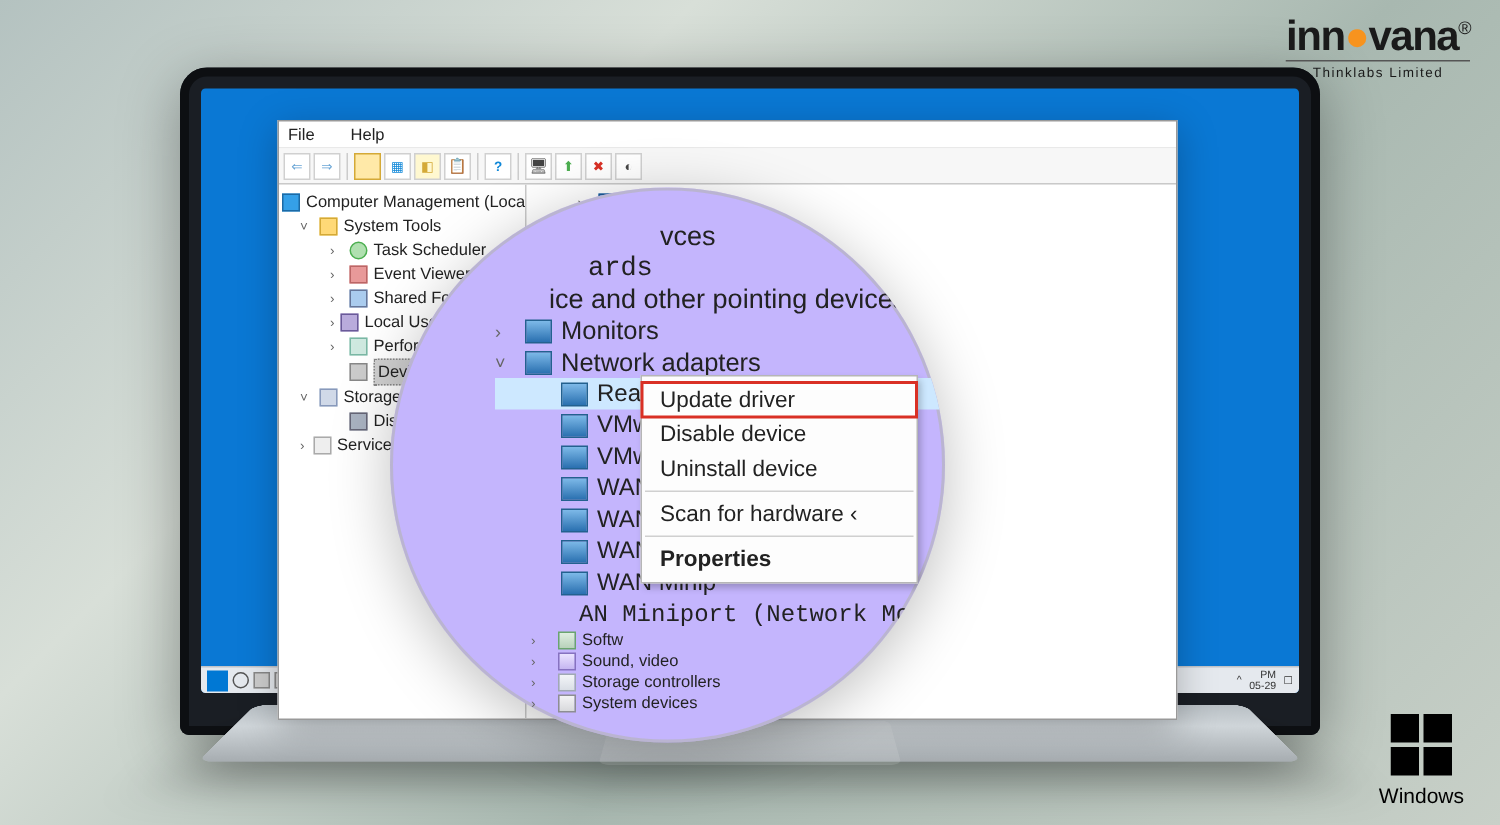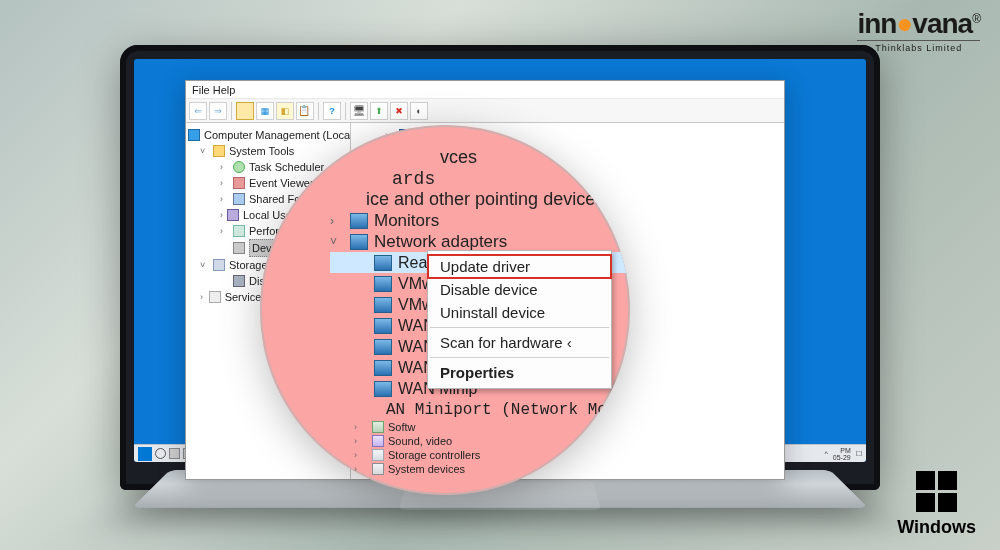--- a/index.html
+++ b/index.html
@@ -53,21 +53,21 @@
   
   .winlogo {
     position: absolute;
     bottom: 12px;
     right: 24px;
     text-align: center;
     color: #000;
     z-index: 50;
   }
   .winlogo svg { display: block; margin: 0 auto 4px; }
-  .winlogo-text { font-size: 18px; font-weight: 700; }
+  .winlogo-text { font-size: 14px; font-weight: 400; }
 
   
   .laptop {
     position: absolute;
     left: 120px;
     top: 45px;
     width: 760px;
     height: 445px;
     background: #1a1e24;
     border-radius: 18px 18px 6px 6px;
@@ -158,21 +158,21 @@
     display:flex; align-items:center; justify-content:center;
     font-family: "Segoe UI Symbol", sans-serif;
     font-size: 10px;
     color:#333;
   }
 
   .cm-menubar {
     height: 18px;
     display:flex;
     align-items:center;
-    gap: 3px;
+    gap: 24px;
     padding: 0 6px;
     border-bottom: 1px solid #e9e9e9;
     font-size: 11px;
   }
 
   .cm-toolbar {
     height: 24px;
     display:flex;
     align-items:center;
     gap: 2px;
@@ -246,21 +246,21 @@
   .cm-right .faded { color:#444; }
 
   
   .lens {
     position: absolute;
     left: 260px;
     top: 125px;
     width: 370px;
     height: 370px;
     border-radius: 50%;
-    background: #fca5a5;
+    background: #c4b5fd;
     box-shadow: 0 8px 40px rgba(0,0,0,0.25), 0 0 0 2px rgba(180,180,180,0.6) inset;
     z-index: 30;
     overflow: hidden;
     font-size: 17px;
     color: #222;
   }
   .lens-inner { position:absolute; inset:0; padding: 22px 0 0 70px; }
   .lens .lrow { display:flex; align-items:center; gap:6px; height:21px; }
   .lens .twl  { width:14px; font-size:12px; color:#666;}
   .lens .big-ic { width:18px; height:16px; flex-shrink:0;}

